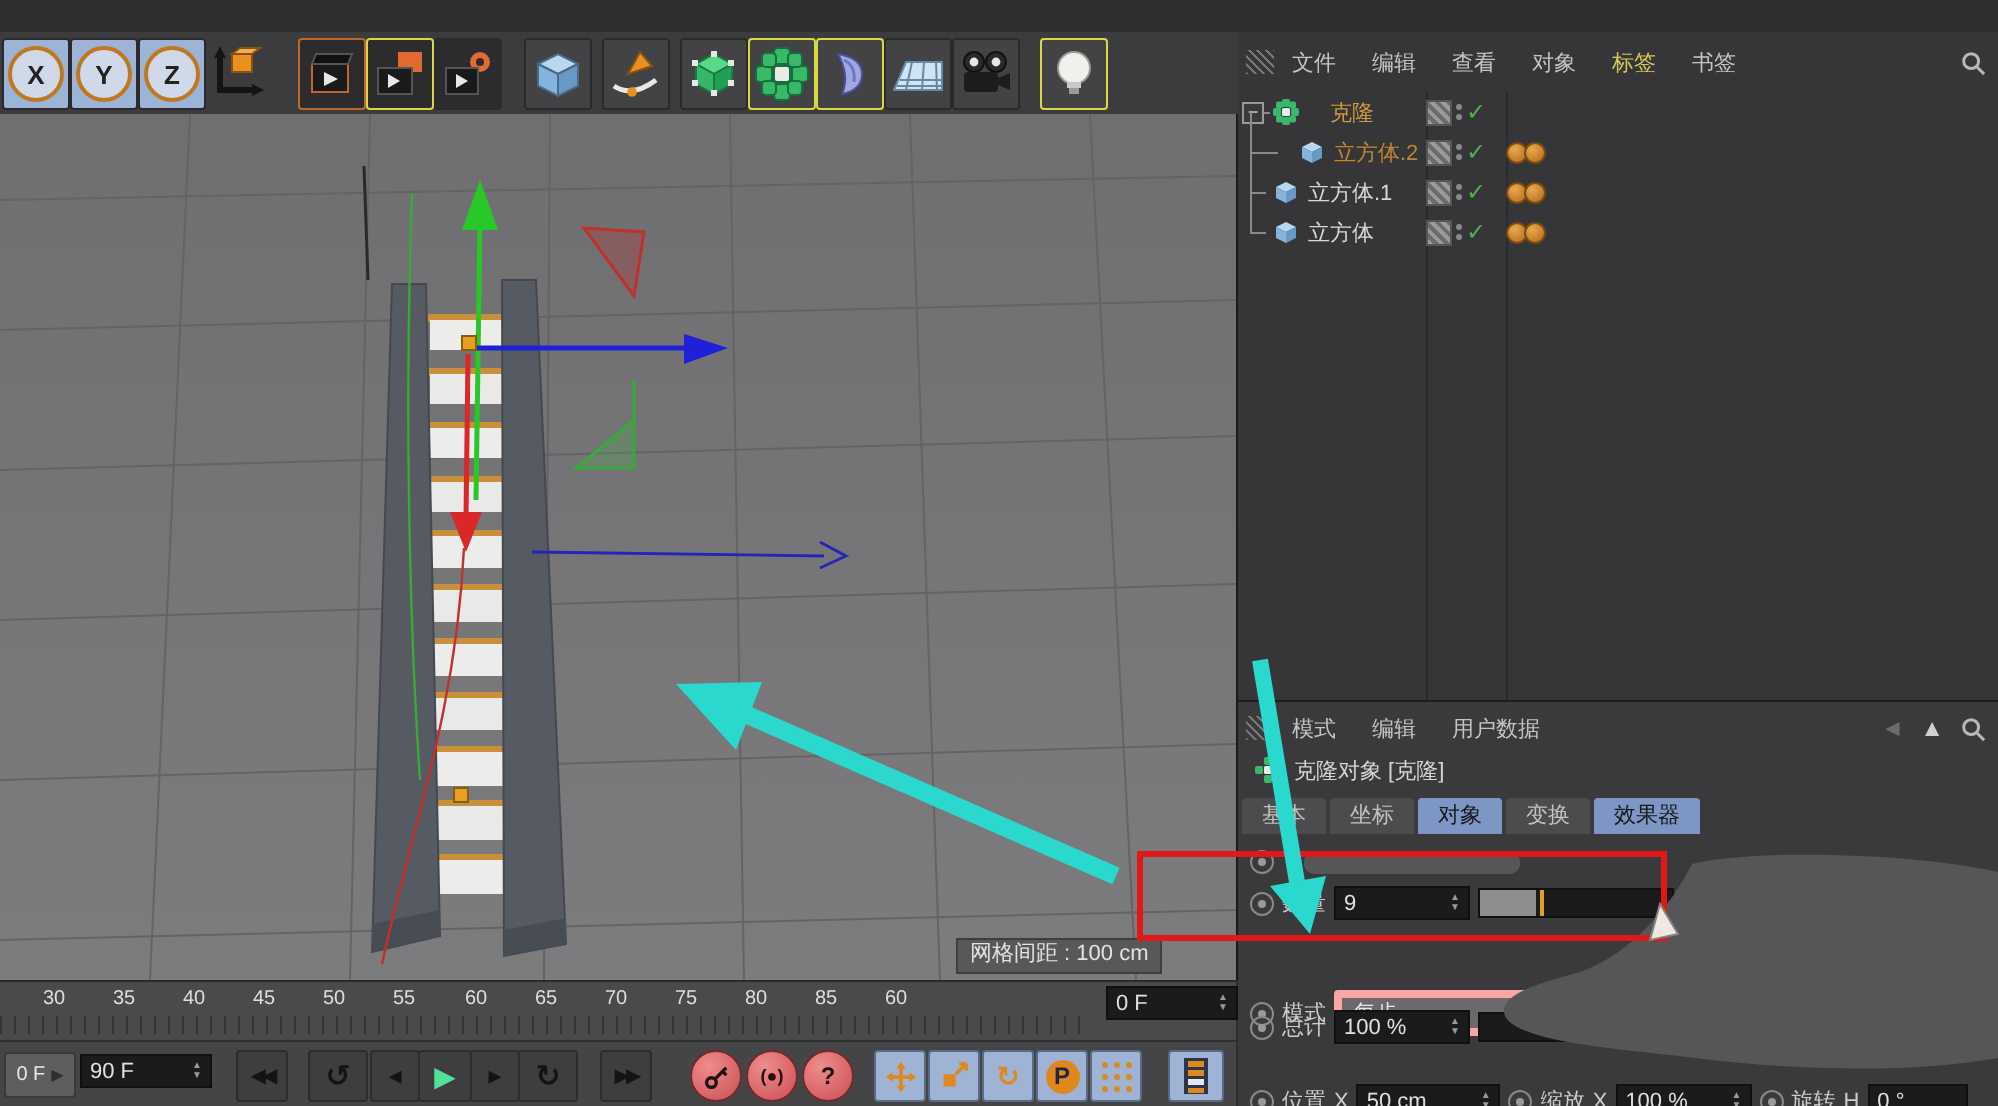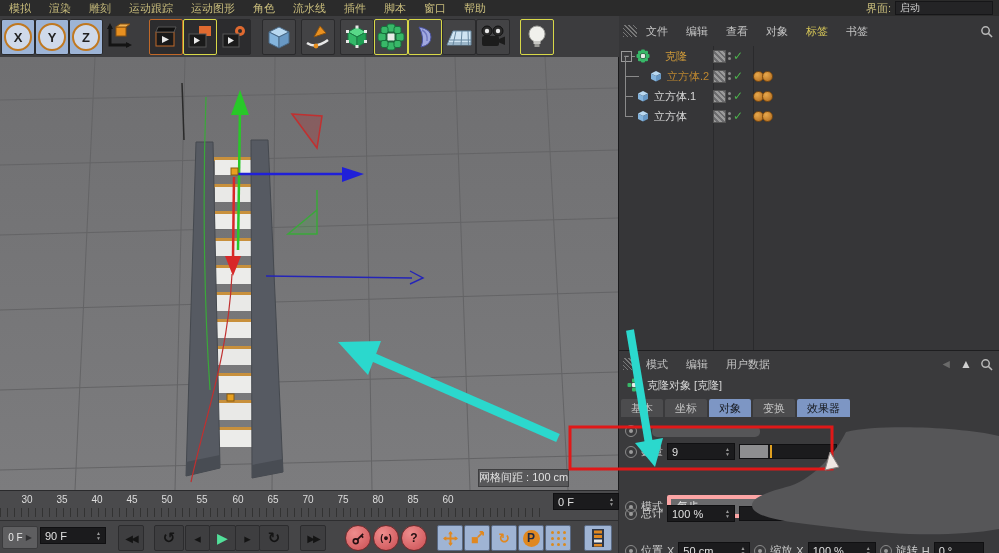--- a/index.html
+++ b/index.html
@@ -18,21 +18,21 @@
   .tbicon{position:absolute;top:3px;width:32px;height:34px;background:#434345;border:1px solid #2a2a2c;border-radius:2px;display:flex;align-items:center;justify-content:center;}
   .tbicon.blue{background:#9db4d6;}
   .tbicon.sel{border:1px solid #d8d848;}
   .tbicon.selo{border:1px solid #c06828;}
   .axl{width:24px;height:24px;border-radius:50%;border:2px solid #c07820;background:#cfd9ea;color:#222;font-weight:bold;font-size:13px;display:flex;align-items:center;justify-content:center;}
   
   #viewport{left:0;top:57px;width:618px;height:433px;background:linear-gradient(#6f6f71,#7c7c7e);overflow:hidden;border-right:1px solid #1a1a1c;}
   #vp-header{position:absolute;left:0;top:5px;width:618px;height:20px;background:#68686a;border-bottom:1px solid #58585a;}
   #prorender{position:absolute;left:8px;top:3px;color:#e6e2a8;font-size:12px;}
   .vph-ic{position:absolute;top:2px;width:16px;height:16px;}
-  #grid-label{position:absolute;left:478px;top:412px;height:16px;background:#58585a;border:1px solid #3e3e40;color:#e2e2e2;font-size:11px;padding:0 0;line-height:15px;}
+  #grid-label{position:absolute;left:478px;top:412px;height:16px;background:#58585a;border:1px solid #3e3e40;color:#e2e2e2;font-size:11px;padding:0 6px;line-height:15px;}
   
   #rpanel{left:619px;top:16px;width:380px;height:537px;background:#363638;}
   .pmenu{position:absolute;display:flex;align-items:center;height:22px;color:#c4c4c4;font-size:11px;}
   .pmenu .mi{padding:0 9px;}
   .grip{width:14px;height:12px;margin-left:4px;background:repeating-linear-gradient(45deg,#777 0 1px,transparent 1px 3px);}
   .yellow{color:#d8c858;}
   #om-rows{position:absolute;left:0;top:30px;width:380px;}
   .omrow{position:relative;height:20px;display:flex;align-items:center;color:#d8d8d8;font-size:11px;}
   .omrow .nm{margin-left:4px;}
   .orange-t{color:#d09b3a;}
@@ -80,36 +80,20 @@
   .handle{position:absolute;left:2px;top:5px;width:34px;height:21px;background:#5e5e60;border:1px solid #3a3a3c;border-radius:2px;
         color:#e8e8e8;font-size:10px;display:flex;align-items:center;justify-content:center;gap:3px;}
   svg{display:block;}
   .noevt{pointer-events:none;}
 </style>
 </head>
 <body>
 
 <div id="app">
 
-  <div class="abs" id="menubar">
-    <span class="mi">模拟</span>
-    <span class="mi">渲染</span>
-    <span class="mi">雕刻</span>
-    <span class="mi">运动跟踪</span>
-    <span class="mi">运动图形</span>
-    <span class="mi">角色</span>
-    <span class="mi">流水线</span>
-    <span class="mi">插件</span>
-    <span class="mi">脚本</span>
-    <span class="mi">窗口</span>
-    <span class="mi">帮助</span>
-    <span class="spacer"></span>
-    <span id="iface-label">界面:</span>
-    <span id="iface-box">启动</span>
-  </div>
 
   <div class="abs" id="toolbar">
     <div class="tbicon blue" style="left:1px">
         <span class="axl">X</span>
       </div>
     <div class="tbicon blue" style="left:35px">
         <span class="axl">Y</span>
       </div>
     <div class="tbicon blue" style="left:69px">
         <span class="axl">Z</span>

